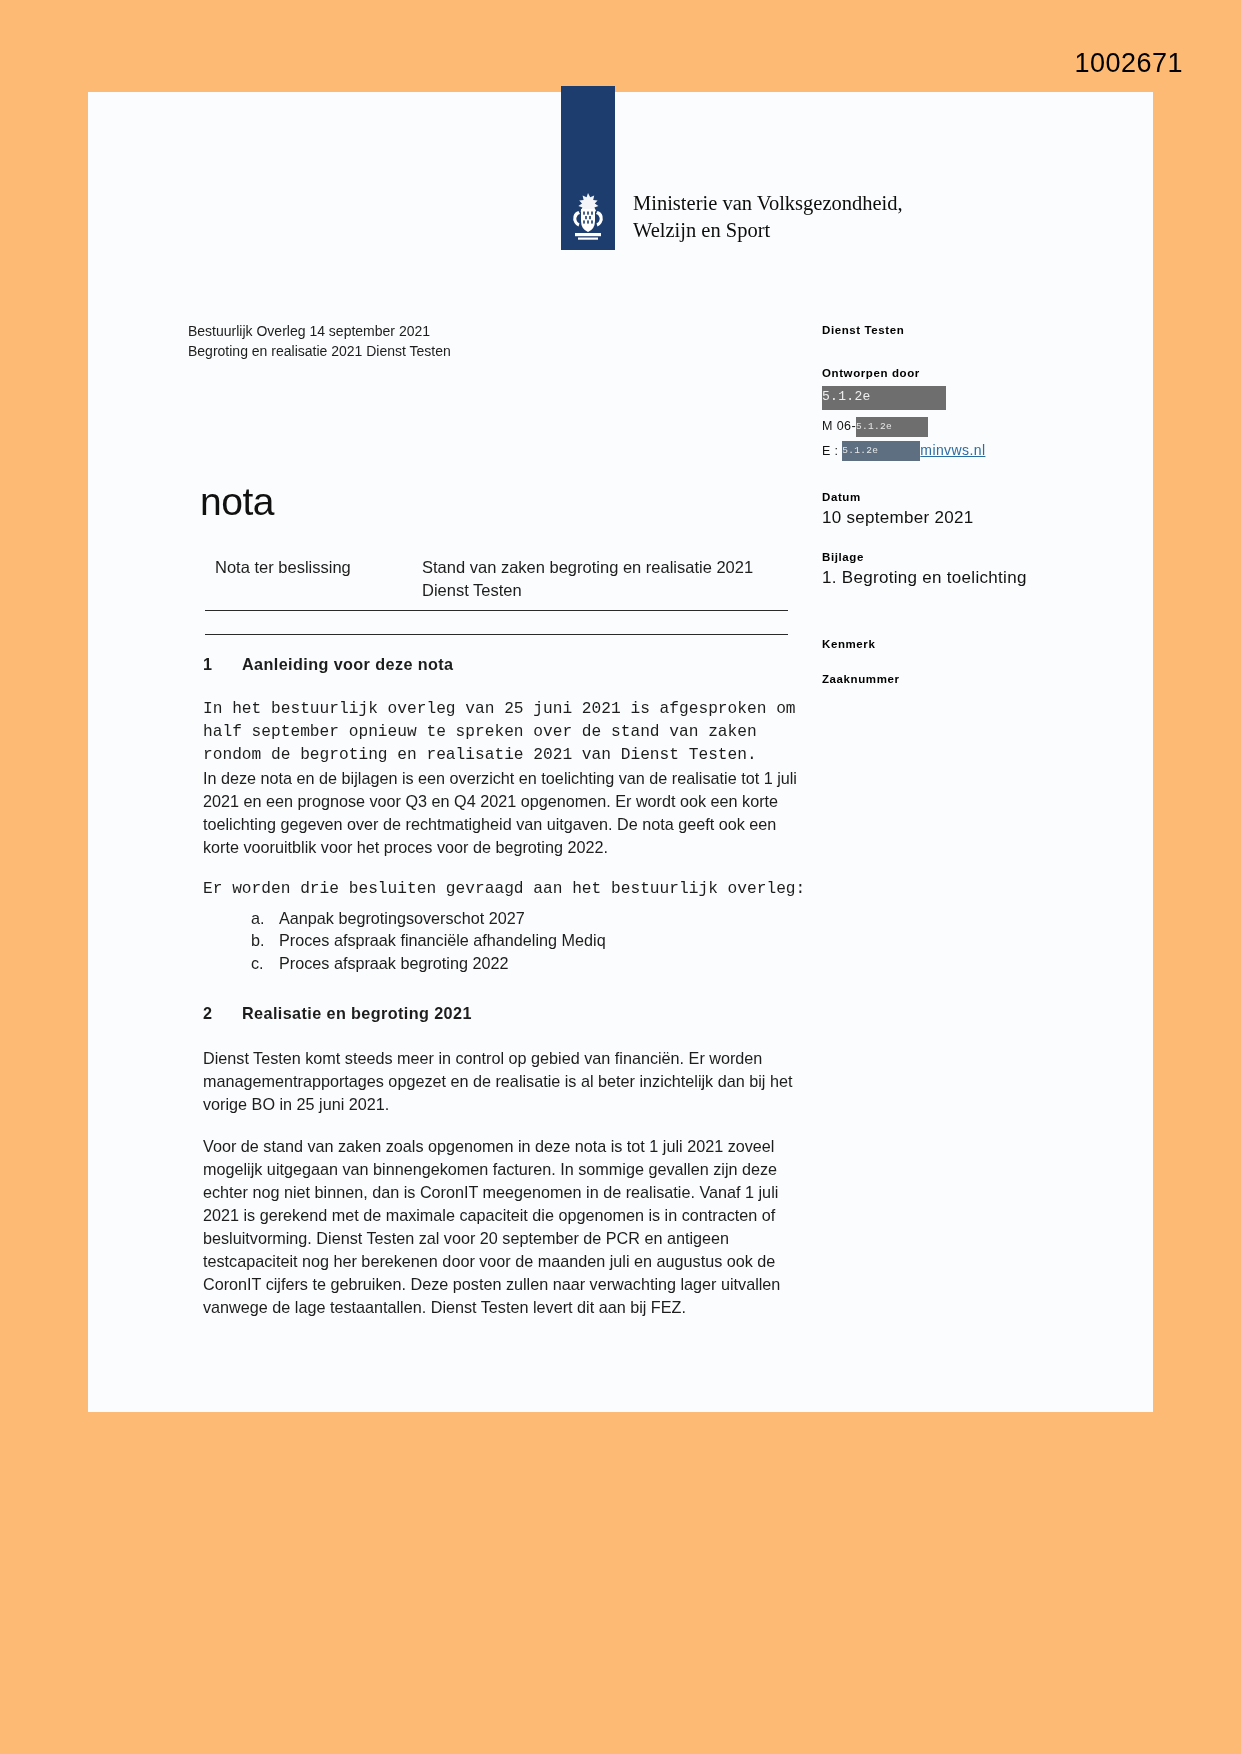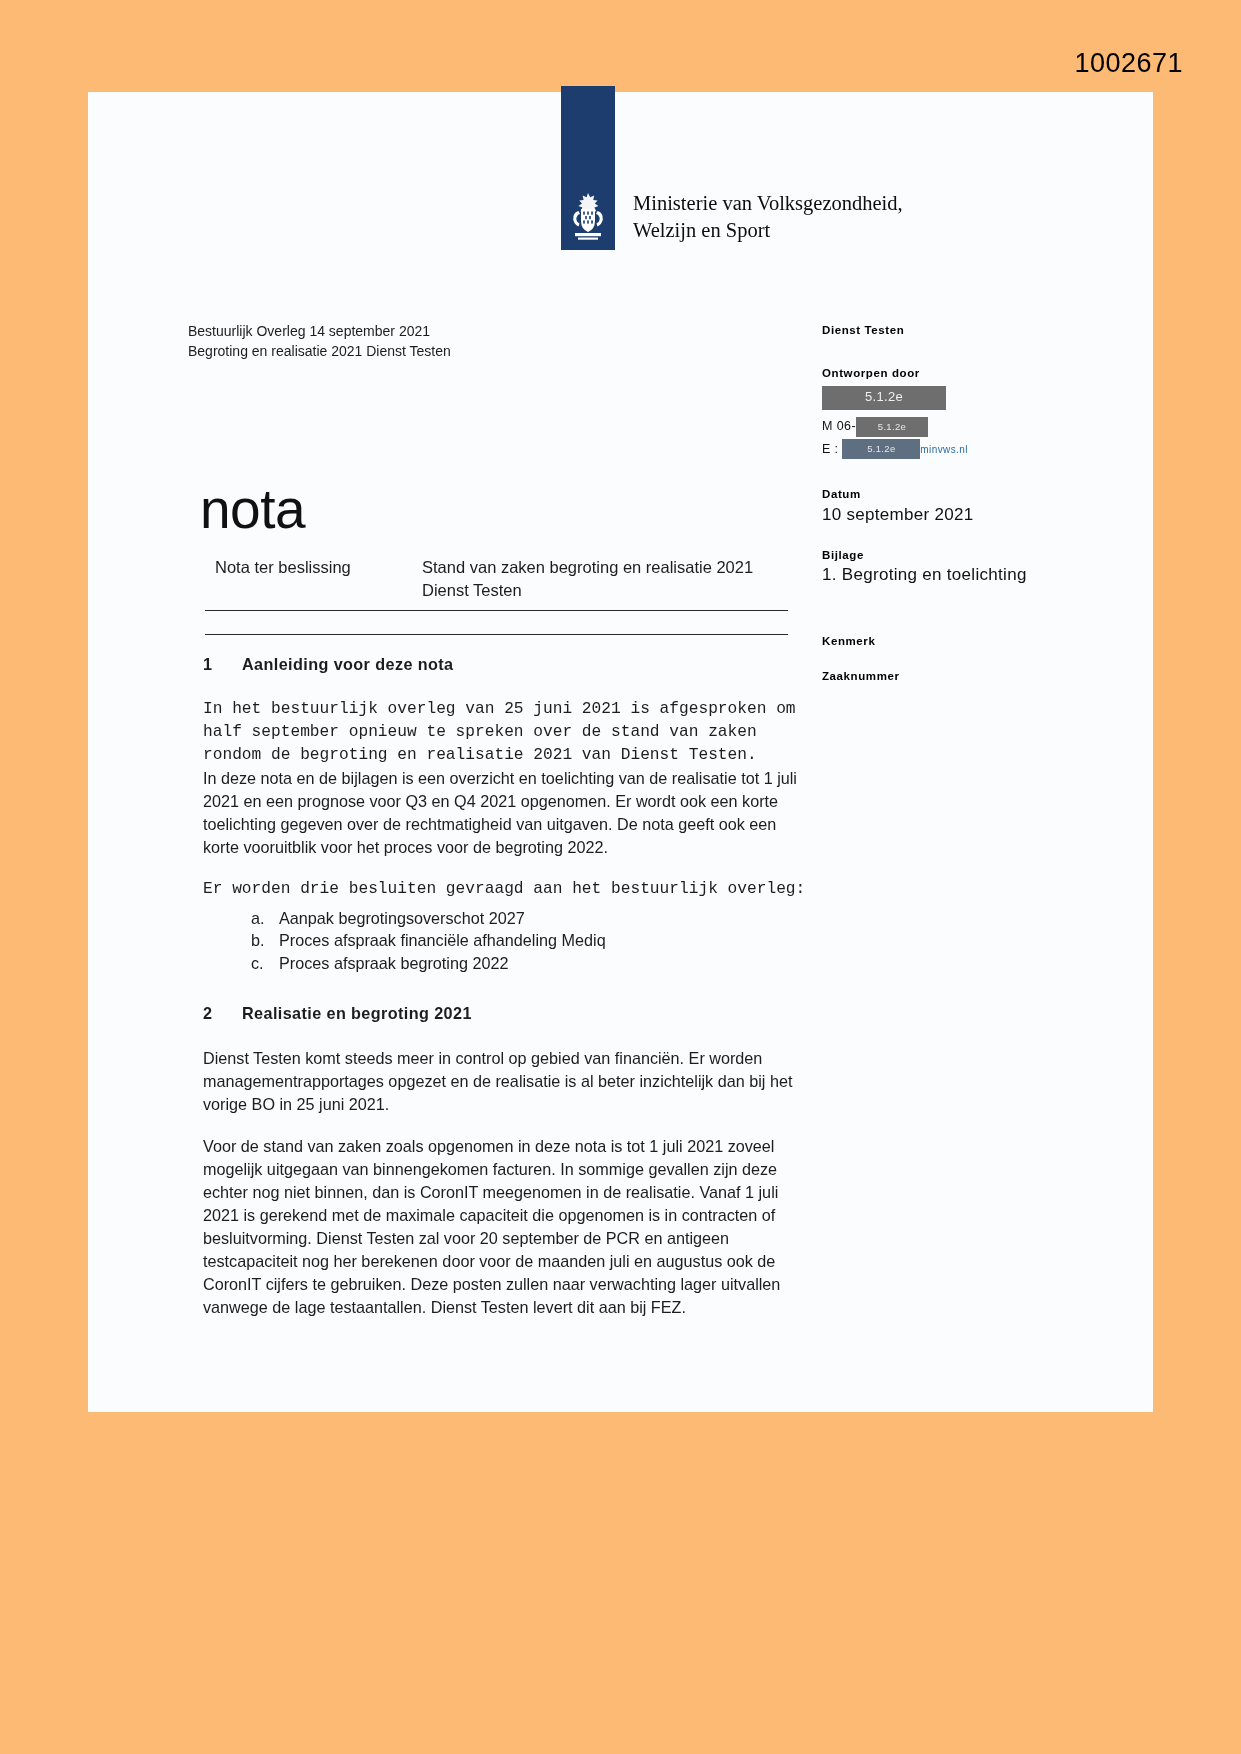--- a/index.html
+++ b/index.html
@@ -83,21 +83,21 @@
     font-size: 14px;
     line-height: 1.42;
     color: #1d1d1d;
   }
 
   
   .nota-title {
     position: absolute;
     left: 200px;
     top: 482px;
-    font-size: 55px;
+    font-size: 39px;
     font-weight: 400;
     letter-spacing: -0.5px;
     color: #111;
     line-height: 1;
   }
 
   
   .subject-row {
     position: absolute;
     left: 215px;
@@ -151,23 +151,24 @@
   }
   .meta-gap-lg { height: 26px; }
   .meta-gap-md { height: 19px; }
   .meta-gap-sm { height: 5px; }
 
   .redact {
     display: inline-block;
     background: #6e6e6e;
     color: #e8e8e8;
     font-size: 11px;
-    text-align: center;
+    text-align: left;
     letter-spacing: 0.3px;
     vertical-align: middle;
+    font-family: Liberation Mono, monospace;
   }
   .redact-wide {
     width: 124px;
     padding: 2px 0 3px;
     font-size: 13px;
     color: #efefef;
   }
   .redact-phone {
     width: 72px;
     padding: 1px 0 2px;
@@ -180,21 +181,22 @@
     background: #5d6f80;
   }
   .contact-line {
     white-space: nowrap;
     font-size: 12.5px;
     letter-spacing: 0.4px;
     line-height: 1.8;
   }
   .link-blue {
     color: #2b6ca3;
-    font-size: 10px;
+    text-decoration: underline;
+    font-size: 14px;
   }
 
   
   .body-col {
     position: absolute;
     left: 203px;
     top: 653px;
     width: 610px;
     font-size: 16.2px;
     line-height: 1.42;

